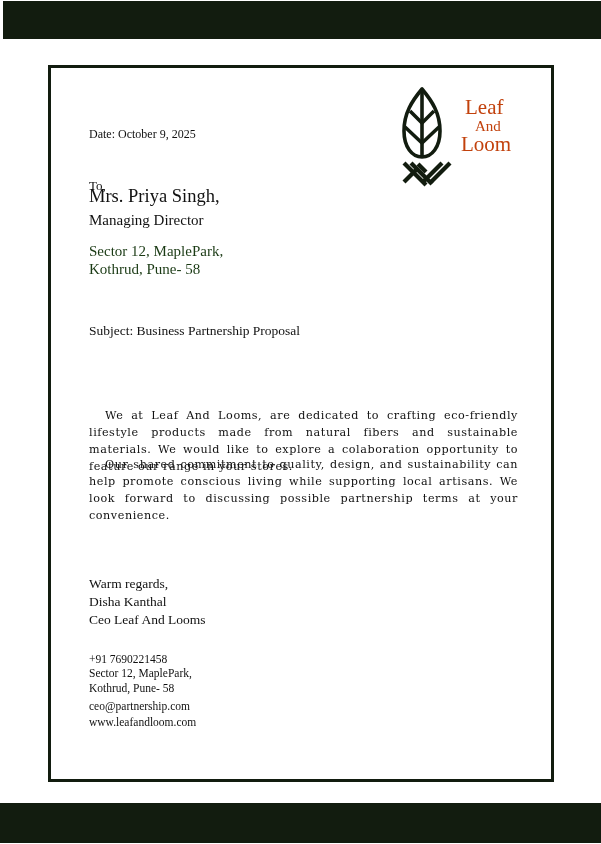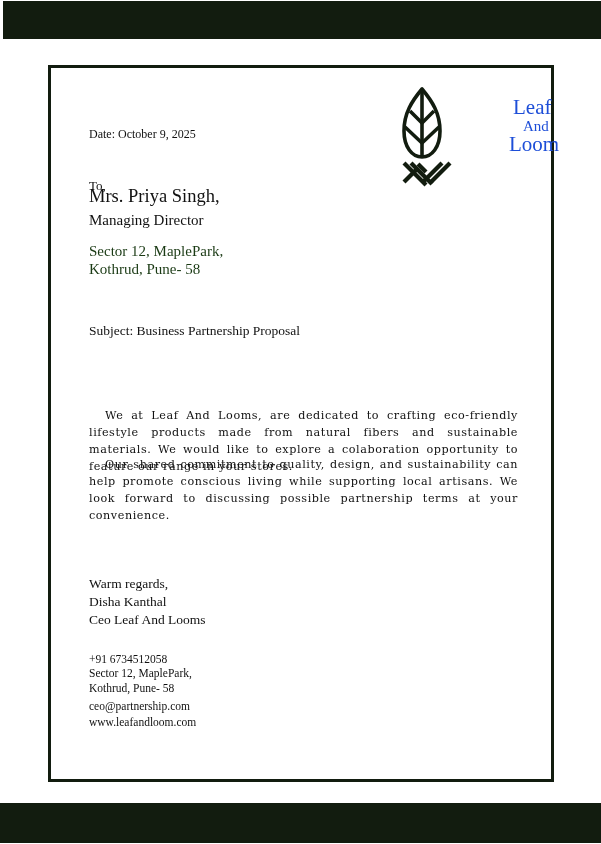--- a/index.html
+++ b/index.html
@@ -44,21 +44,21 @@
     .c1 { top: 576px; }
     .c2 { top: 594px; }
     .c3 { top: 612px; }
     .contact { left: 89px; font-size: 11.5px; }
     .ct1 { top: 653px; }
     .ct2 { top: 667px; }
     .ct3 { top: 682px; }
     .ct4 { top: 700px; }
     .ct5 { top: 716px; }
     .logo-icon { position: absolute; left: 398px; top: 85px; width: 60px; height: 105px; }
-    .brand { position: absolute; color: #1d4ed8; font-family: "Liberation Serif", serif; margin-left: 48px; }
+    .brand { position: absolute; color: #c2410c; font-family: "Liberation Serif", serif; }
     .brand-leaf { left: 465px; top: 95px; font-size: 21px; }
     .brand-and { left: 475px; top: 118px; font-size: 15px; }
     .brand-loom { left: 461px; top: 132px; font-size: 21px; }
   </style>
 </head>
 <body>
 
 <div class="top-bar"></div>
 
 <div class="frame"></div>
@@ -92,19 +92,19 @@
 
 <div class="abs subject">Subject: Business Partnership Proposal</div>
 
 <div class="body-text p1">We at Leaf And Looms, are dedicated to crafting eco-friendly lifestyle products made from natural fibers and sustainable materials. We would like to explore a colaboration opportunity to feature our range in your stores.</div>
 <div class="body-text p2">Our shared commitment to quality, design, and sustainability can help promote conscious living while supporting local artisans. We look forward to discussing possible partnership terms at your convenience.</div>
 
 <div class="abs closing c1">Warm regards,</div>
 <div class="abs closing c2">Disha Kanthal</div>
 <div class="abs closing c3">Ceo Leaf And Looms</div>
 
-<div class="abs contact ct1">+91 6734512058</div>
+<div class="abs contact ct1">+91 7690221458</div>
 <div class="abs contact ct2">Sector 12, MaplePark,</div>
 <div class="abs contact ct3">Kothrud, Pune- 58</div>
 <div class="abs contact ct4">ceo@partnership.com</div>
 <div class="abs contact ct5">www.leafandloom.com</div>
 
 <div class="bottom-bar"></div>
 
 </body></html>

